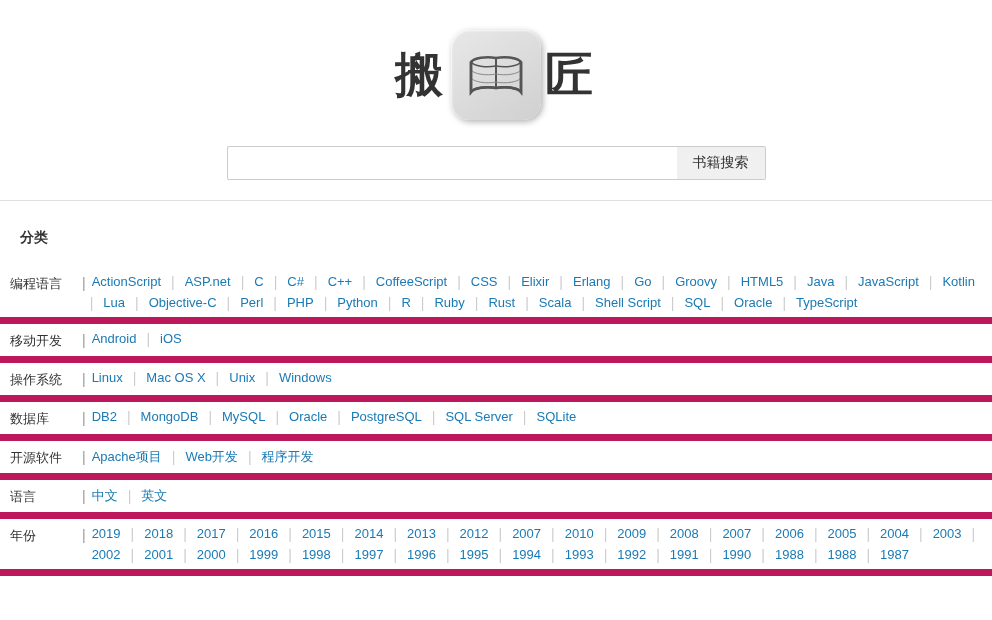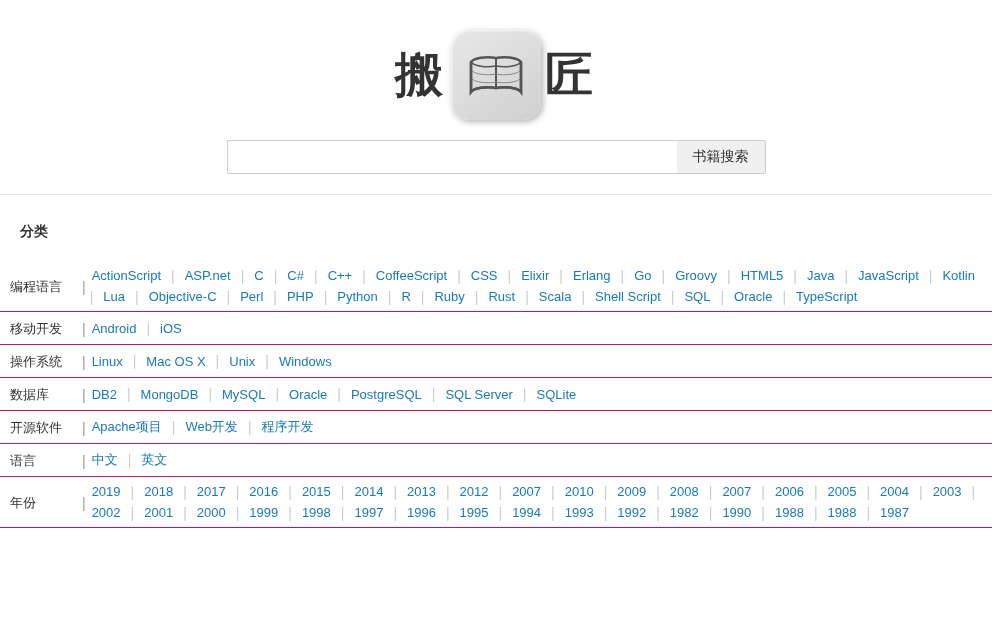--- a/index.html
+++ b/index.html
@@ -48,21 +48,21 @@
 
     .logo-icon svg {
       width: 60px;
       height: 50px;
     }
 
     .search-bar {
       display: flex;
       justify-content: center;
       align-items: center;
-      margin: 0 0 20px;
+      margin: 6px 0 20px;
       gap: 0;
     }
 
     .search-input {
       width: 450px;
       height: 34px;
       border: 1px solid #ccc;
       border-right: none;
       padding: 0 10px;
       font-size: 14px;
@@ -96,23 +96,23 @@
     .category-title {
       color: #333;
       font-size: 14px;
       font-weight: bold;
       margin-bottom: 8px;
       margin-top: 16px;
     }
 
     .category-row {
       display: flex;
-      align-items: center;
+      align-items: flex-start;
       padding: 6px 10px;
-      border-bottom: 1px solid #be185d;
+      border-bottom: 7px solid #be185d;
     }
 
     .row-label {
       min-width: 70px;
       color: #333;
       font-size: 13px;
       padding-top: 2px;
       flex-shrink: 0;
     }
 
@@ -359,21 +359,21 @@
       <a class="tag" href="#">1996</a>
       <span class="tag-separator">|</span>
       <a class="tag" href="#">1995</a>
       <span class="tag-separator">|</span>
       <a class="tag" href="#">1994</a>
       <span class="tag-separator">|</span>
       <a class="tag" href="#">1993</a>
       <span class="tag-separator">|</span>
       <a class="tag" href="#">1992</a>
       <span class="tag-separator">|</span>
-      <a class="tag" href="#">1982</a>
+      <a class="tag" href="#">1991</a>
       <span class="tag-separator">|</span>
       <a class="tag" href="#">1990</a>
       <span class="tag-separator">|</span>
       <a class="tag" href="#">1988</a>
       <span class="tag-separator">|</span>
       <a class="tag" href="#">1988</a>
       <span class="tag-separator">|</span>
       <a class="tag" href="#">1987</a>
     </div>
 </div>

